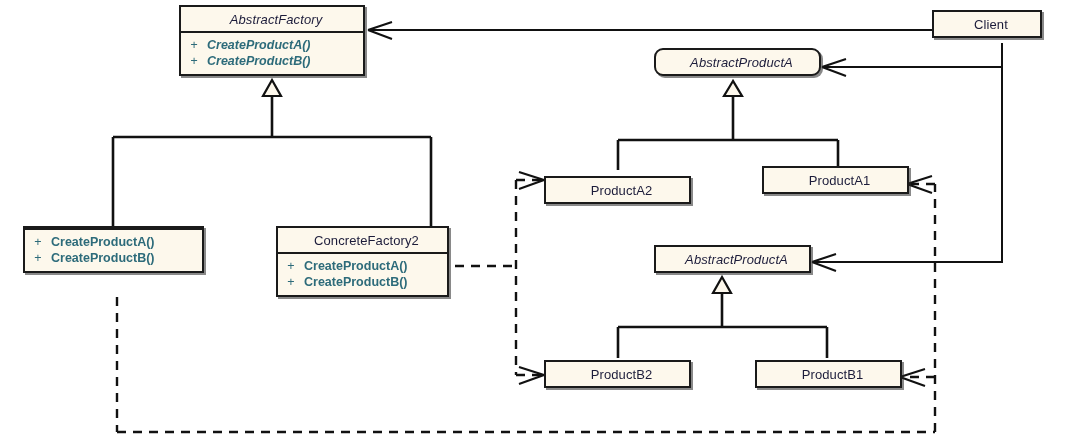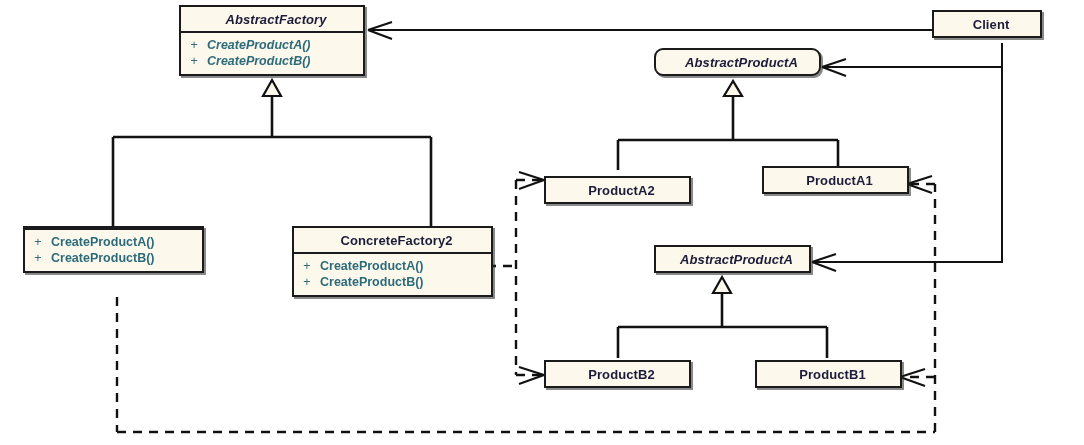--- a/index.html
+++ b/index.html
@@ -25,21 +25,21 @@
     position: absolute;
     box-sizing: border-box;
     background: #fdf8ec;
     border: 2px solid #1a1a1a;
     box-shadow: 2px 2px 0 rgba(40,40,40,0.55);
     z-index: 5;
   }
   .uml-name {
     text-align: center;
     font-size: 13px;
-    font-weight: bold;
+    font-weight: normal;
     color: #1c1c3a;
     letter-spacing: 0.1px;
     padding: 5px 4px 4px 12px;
     line-height: 15px;
     white-space: nowrap;
   }
   .uml-class.abstract > .uml-name {
     font-style: italic;
   }
   .uml-divider {
@@ -159,21 +159,21 @@
         <span class="uml-vis">+</span>
         <span class="uml-sig">CreateProductA()</span>
       </div>
       <div class="uml-member">
         <span class="uml-vis">+</span>
         <span class="uml-sig">CreateProductB()</span>
       </div>
     </div>
   </div>
 
-  <div class="uml-class" style="left:276px; top:226px; width:201px;margin-left:16px;">
+  <div class="uml-class" style="left:276px; top:226px; width:173px;">
     <div class="uml-name">ConcreteFactory2</div>
     <div class="uml-divider"></div>
     <div class="uml-members">
       <div class="uml-member">
         <span class="uml-vis">+</span>
         <span class="uml-sig">CreateProductA()</span>
       </div>
       <div class="uml-member">
         <span class="uml-vis">+</span>
         <span class="uml-sig">CreateProductB()</span>

